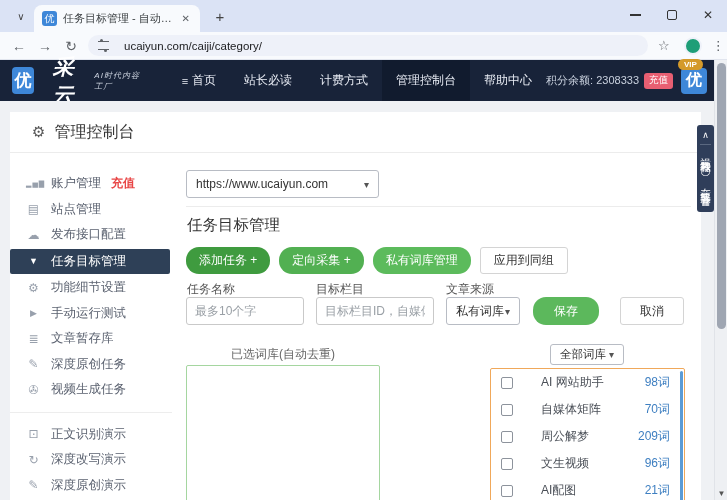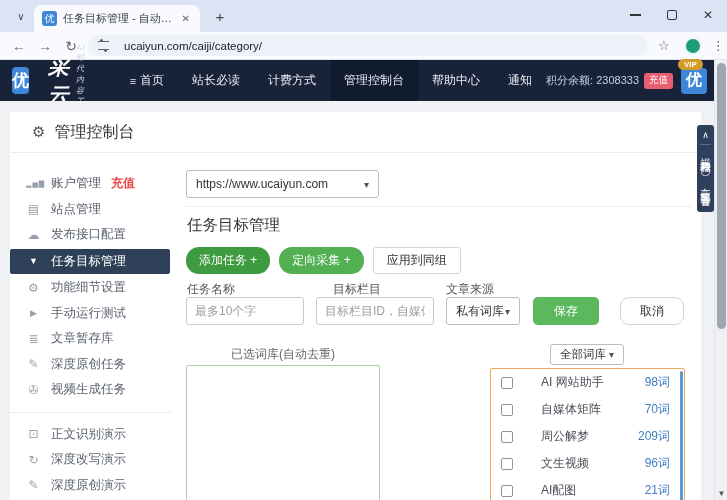--- a/index.html
+++ b/index.html
@@ -69,22 +69,22 @@
   .sec-title { position:absolute; left:1px; top:62px; font-size:15.5px; color:#333; }
   .btnrow { position:absolute; left:0; top:94px; display:flex; gap:9px; }
   .gbtn { height:27px; border-radius:13px; color:#fff; font-size:12px; display:flex; align-items:center; justify-content:center; padding:0 13px; white-space:nowrap; }
   .gbtn.g1 { background:#3f9b3f; }
   .gbtn.g2 { background:#52b052; }
   .gbtn.g3 { background:#5cbb5c; }
   .wbtn { height:27px; border-radius:3px; background:#fff; border:1px solid #d4d4d4; color:#333; font-size:12px; display:flex; align-items:center; justify-content:center; padding:0 13px; white-space:nowrap; }
   .flabel { position:absolute; font-size:12px; color:#555; top:128px; }
   .finput { position:absolute; top:144px; height:28px; border:1px solid #c9c9c9; border-radius:3px; font-size:12px; color:#333; padding:0 8px; font-family:inherit; }
   .finput::placeholder { color:#9aa0a6; }
-  .savebtn { position:absolute; left:347px; top:144px; width:66px; height:28px; background:#5cb85c; color:#fff; font-size:12px; border:none; border-radius:5px; }
-  .cancelbtn { position:absolute; left:434px; top:144px; width:64px; height:28px; background:#fff; color:#333; font-size:12px; border:1px solid #d4d4d4; border-radius:9px; }
+  .savebtn { position:absolute; left:347px; top:144px; width:66px; height:28px; background:#5cb85c; color:#fff; font-size:12px; border:none; border-radius:13px; }
+  .cancelbtn { position:absolute; left:434px; top:144px; width:64px; height:28px; background:#fff; color:#333; font-size:12px; border:1px solid #d4d4d4; border-radius:3px; }
 
   .sel-label { position:absolute; left:0; top:193px; width:194px; text-align:center; font-size:12px; color:#666; }
   .greenbox { position:absolute; left:0; top:212px; width:194px; height:140px; background:#fff; border:1px solid #a5d6a0; border-radius:2px; }
 
   .lexfilter { position:absolute; left:364px; top:191px; width:74px; height:21px; font-size:11.5px; }
   .orangebox { position:absolute; left:304px; top:215px; width:195px; height:137px; background:#fff; border:1px solid #f0a85a; border-radius:2px; overflow:hidden; }
   .lexrow { height:27px; display:flex; align-items:center; padding:0 14px 0 10px;gap:20px; }
   .cb { width:12px; height:12px; border:1px solid #8d939c; border-radius:2px; background:#fff; flex:0 0 auto; }
   .lexname { font-size:12px; color:#4a4f57; margin-left:8px; white-space:nowrap; }
   .lexcount { margin-left:auto; font-size:12px; color:#3e7fc1; }
@@ -138,21 +138,20 @@
   <span class="tagline">AI时代内容工厂</span>
   <div class="mainnav">
     <span class="navitem">
         <span class="nav-ham">≡</span>
         <span>首页</span>
       </span>
     <span class="navitem">站长必读</span>
     <span class="navitem">计费方式</span>
     <span class="navitem active">管理控制台</span>
     <span class="navitem">帮助中心</span>
-    <span class="navitem">通知</span>
   </div>
   <div class="points">
     <span>积分余额: 2308333</span>
     <span class="recharge-badge">充值</span>
   </div>
   <div class="hdr-logo-wrap">
     <span class="hdr-logo">优</span>
     <span class="vip-badge">VIP</span>
   </div>
 </div>
@@ -225,25 +224,26 @@
     <div class="fselect site-select">
       <span>https://www.ucaiyun.com</span>
       <span class="car">▾</span>
     </div>
     <div class="mdivider"></div>
     <div class="sec-title">任务目标管理</div>
 
     <div class="btnrow">
       <span class="gbtn g1">添加任务 +</span>
       <span class="gbtn g2">定向采集 +</span>
+      <span class="gbtn g3">私有词库管理</span>
       <span class="wbtn">应用到同组</span>
     </div>
 
     <span class="flabel" style="left:1px">任务名称</span>
-    <span class="flabel" style="left:147px">目标栏目</span>
+    <span class="flabel" style="left:130px">目标栏目</span>
     <span class="flabel" style="left:260px">文章来源</span>
 
     <input class="finput" style="left: 0px; width: 118px;" placeholder="最多10个字">
     <input class="finput" style="left: 130px; width: 118px;" placeholder="目标栏目ID，自媒体随">
     <div class="fselect" style="position:absolute;left:260px;top:144px;width:74px;height:28px">
       <span>私有词库</span>
       <span class="car">▾</span>
     </div>
     <button class="savebtn">保存</button>
     <button class="cancelbtn">取消</button>

